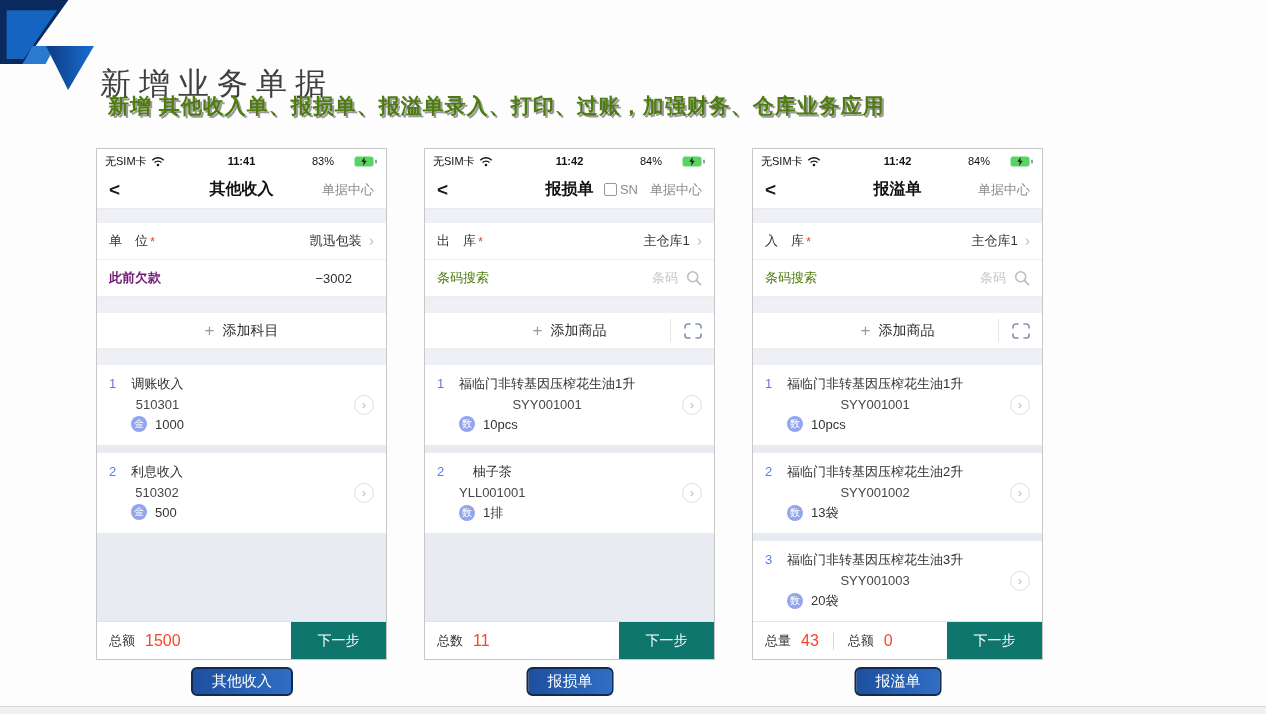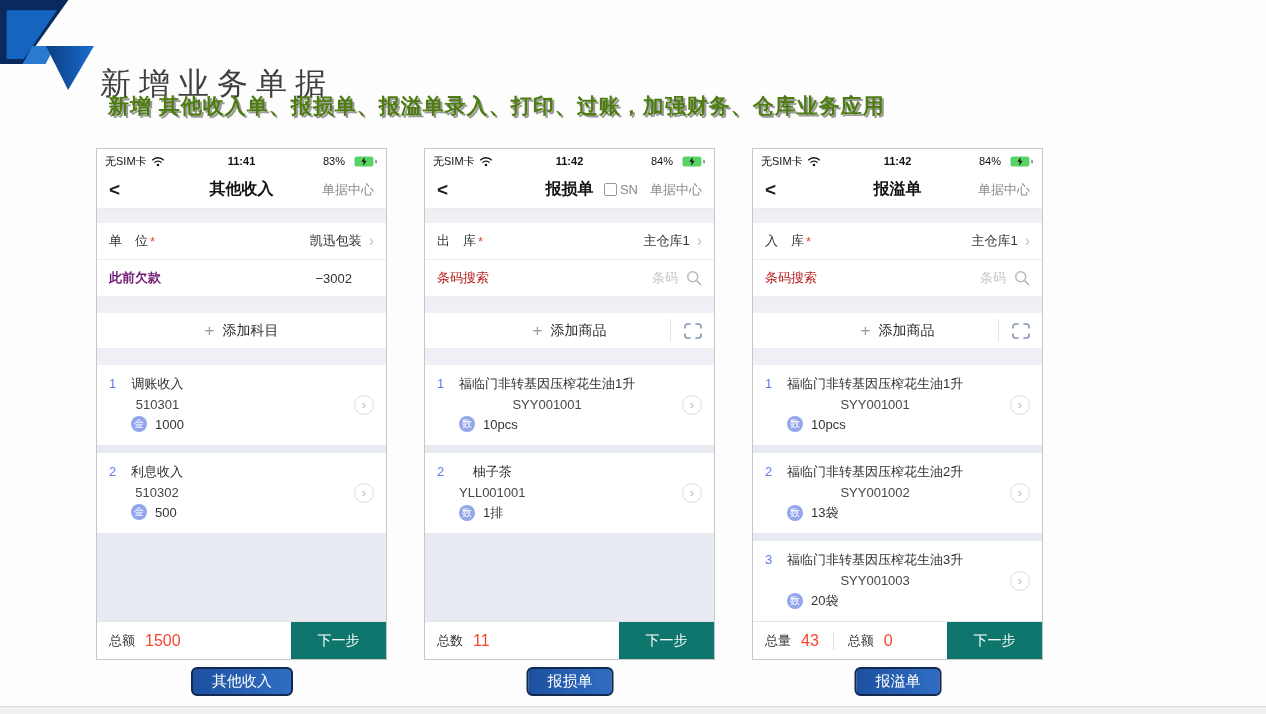--- a/index.html
+++ b/index.html
@@ -24,40 +24,40 @@
     color:#4d7c0f; letter-spacing:1px; text-shadow:2px 2px 0 #9b9b9b; }
 
   
   .phone { position:absolute; top:148px; width:291px; height:512px; background:#ffffff;
     border:1px solid #c7c7c7; display:flex; flex-direction:column; font-size:13px; color:#333; }
 
   .statusbar { flex:0 0 22px; display:flex; align-items:center; padding:2px 8px 0 8px;
     font-size:11px; color:#111; position:relative; }
   .sb-left { display:flex; align-items:center; gap:4px; }
   .sb-time { position:absolute; left:50%; transform:translateX(-50%); font-weight:700; }
-  .sb-right { margin-left:auto; display:flex; align-items:center; gap:9px; }
+  .sb-right { margin-left:auto; display:flex; align-items:center; gap:20px; }
 
   .navbar { flex:0 0 38px; display:flex; align-items:center; padding:0 12px;
     border-bottom:1px solid #ebebeb; position:relative; }
   .back { font-size:19px; font-weight:700; color:#1a1a1a; cursor:pointer; }
   .nav-title { position:absolute; left:50%; transform:translateX(-50%); font-size:16px;
     font-weight:700; color:#111; white-space:nowrap; }
   .nav-right { margin-left:auto; font-size:13px; color:#8a8a8f;text-align:center; }
   .sn-group { position:absolute; right:76px; display:flex; align-items:center; gap:3px;
     color:#8a8a8f; font-size:13px; }
   .sn-box { width:13px; height:13px; border:1.5px solid #97979c; border-radius:2px; background:#fff; }
 
   .gap { flex:0 0 14px; background:#eef0f5; }
   .gap2 { flex:0 0 16px; background:#eef0f5; }
 
   .row { flex:0 0 37px; display:flex; align-items:center; padding:0 12px; background:#fff;
     border-bottom:1px solid #ececee; }
   .row-label { color:#333; }
   .row-label.muted { color:#701a75;font-weight:bold; }
-  .row-label.search { color:#b91c1c; }
+  .row-label.search { color:#4d7c0f; }
   .req { color:#e8493a; margin-left:2px; }
   .row-value { margin-left:auto; color:#2f3033; }
   .row-value.pad { margin-right:22px; }
   .chevron { color:#c4c4c8; margin-left:7px; font-size:16px; line-height:1; }
   .placeholder { margin-left:auto; color:#c5c6ca; }
   .mag { margin-left:8px; display:flex; }
 
   .add-row { flex:0 0 36px; display:flex; align-items:center; justify-content:center;
     background:#fff; border-bottom:1px solid #ececee; font-size:14px; color:#2d2d30;
     position:relative; }

